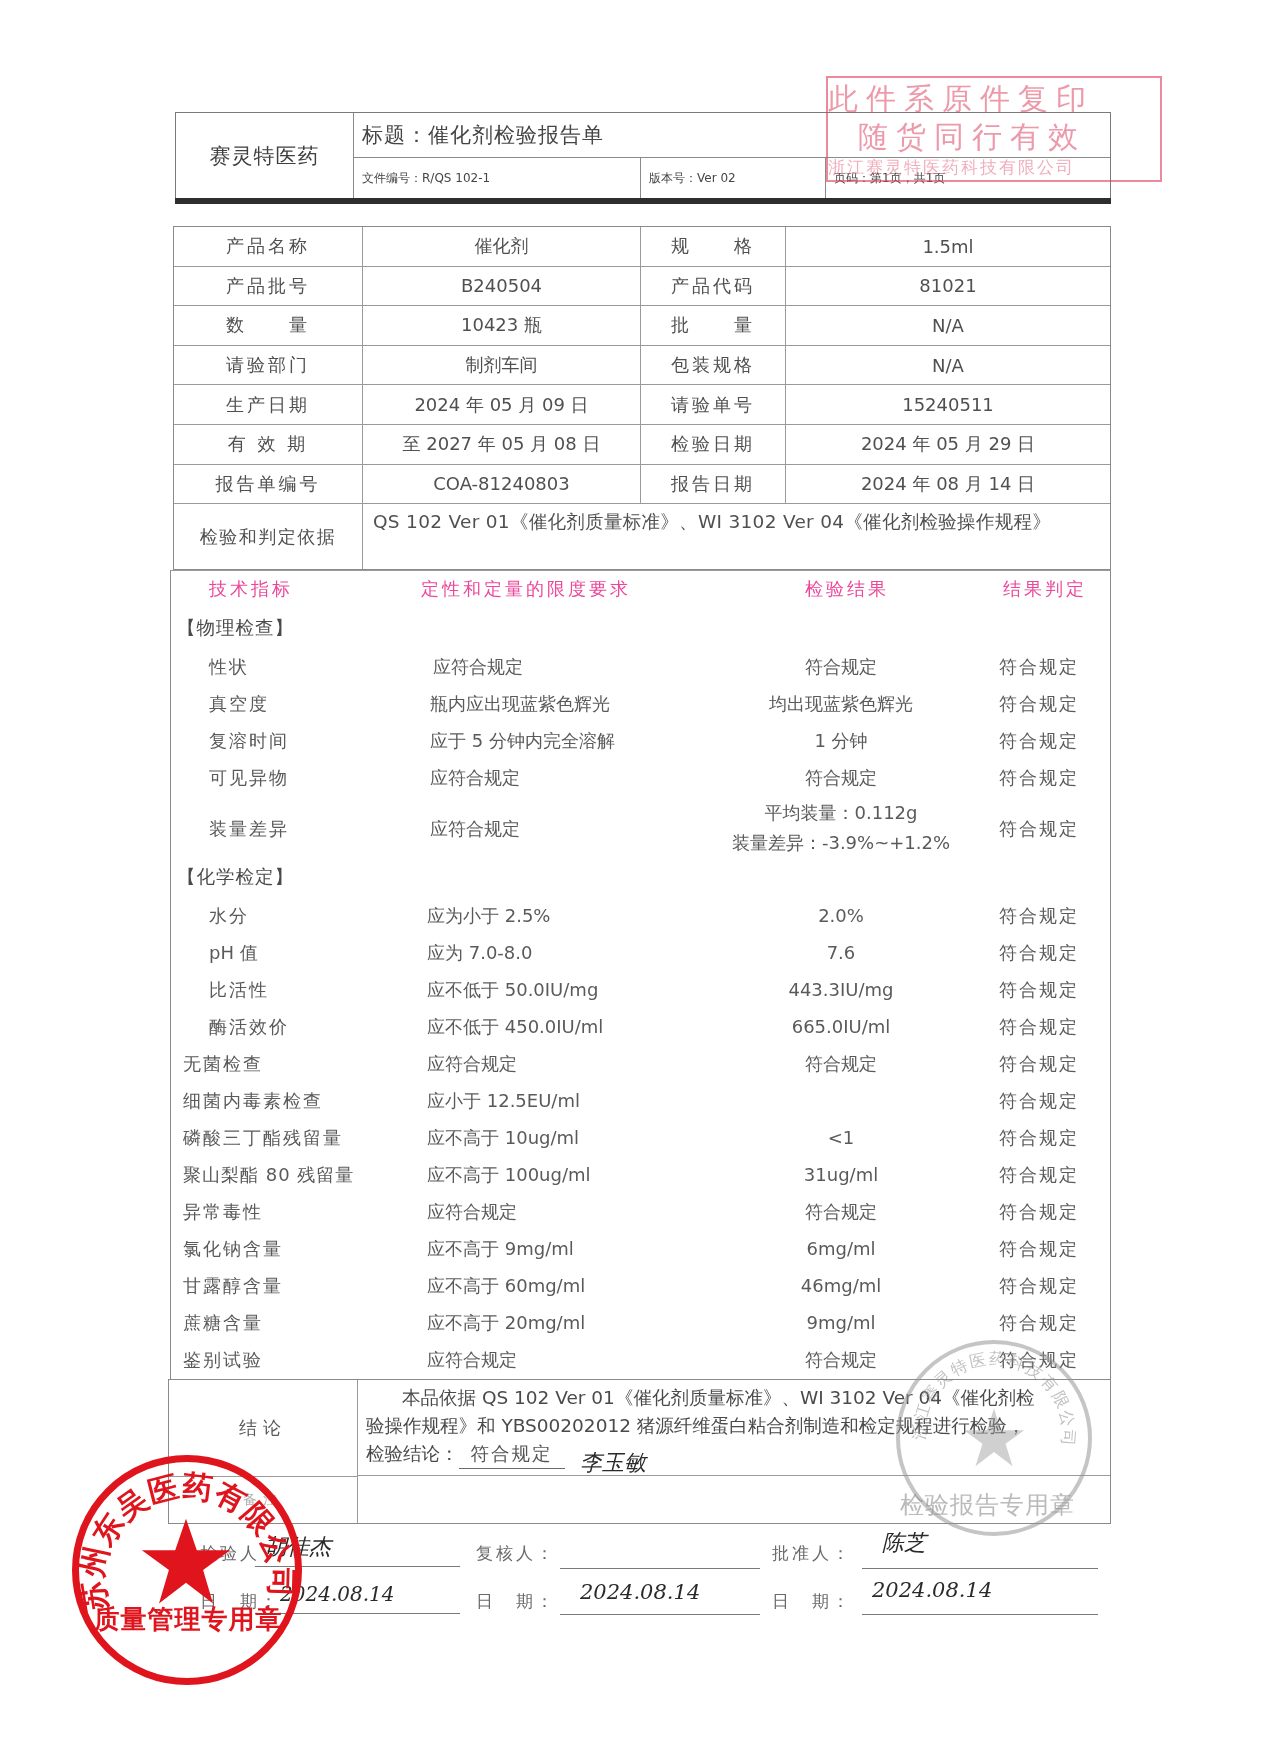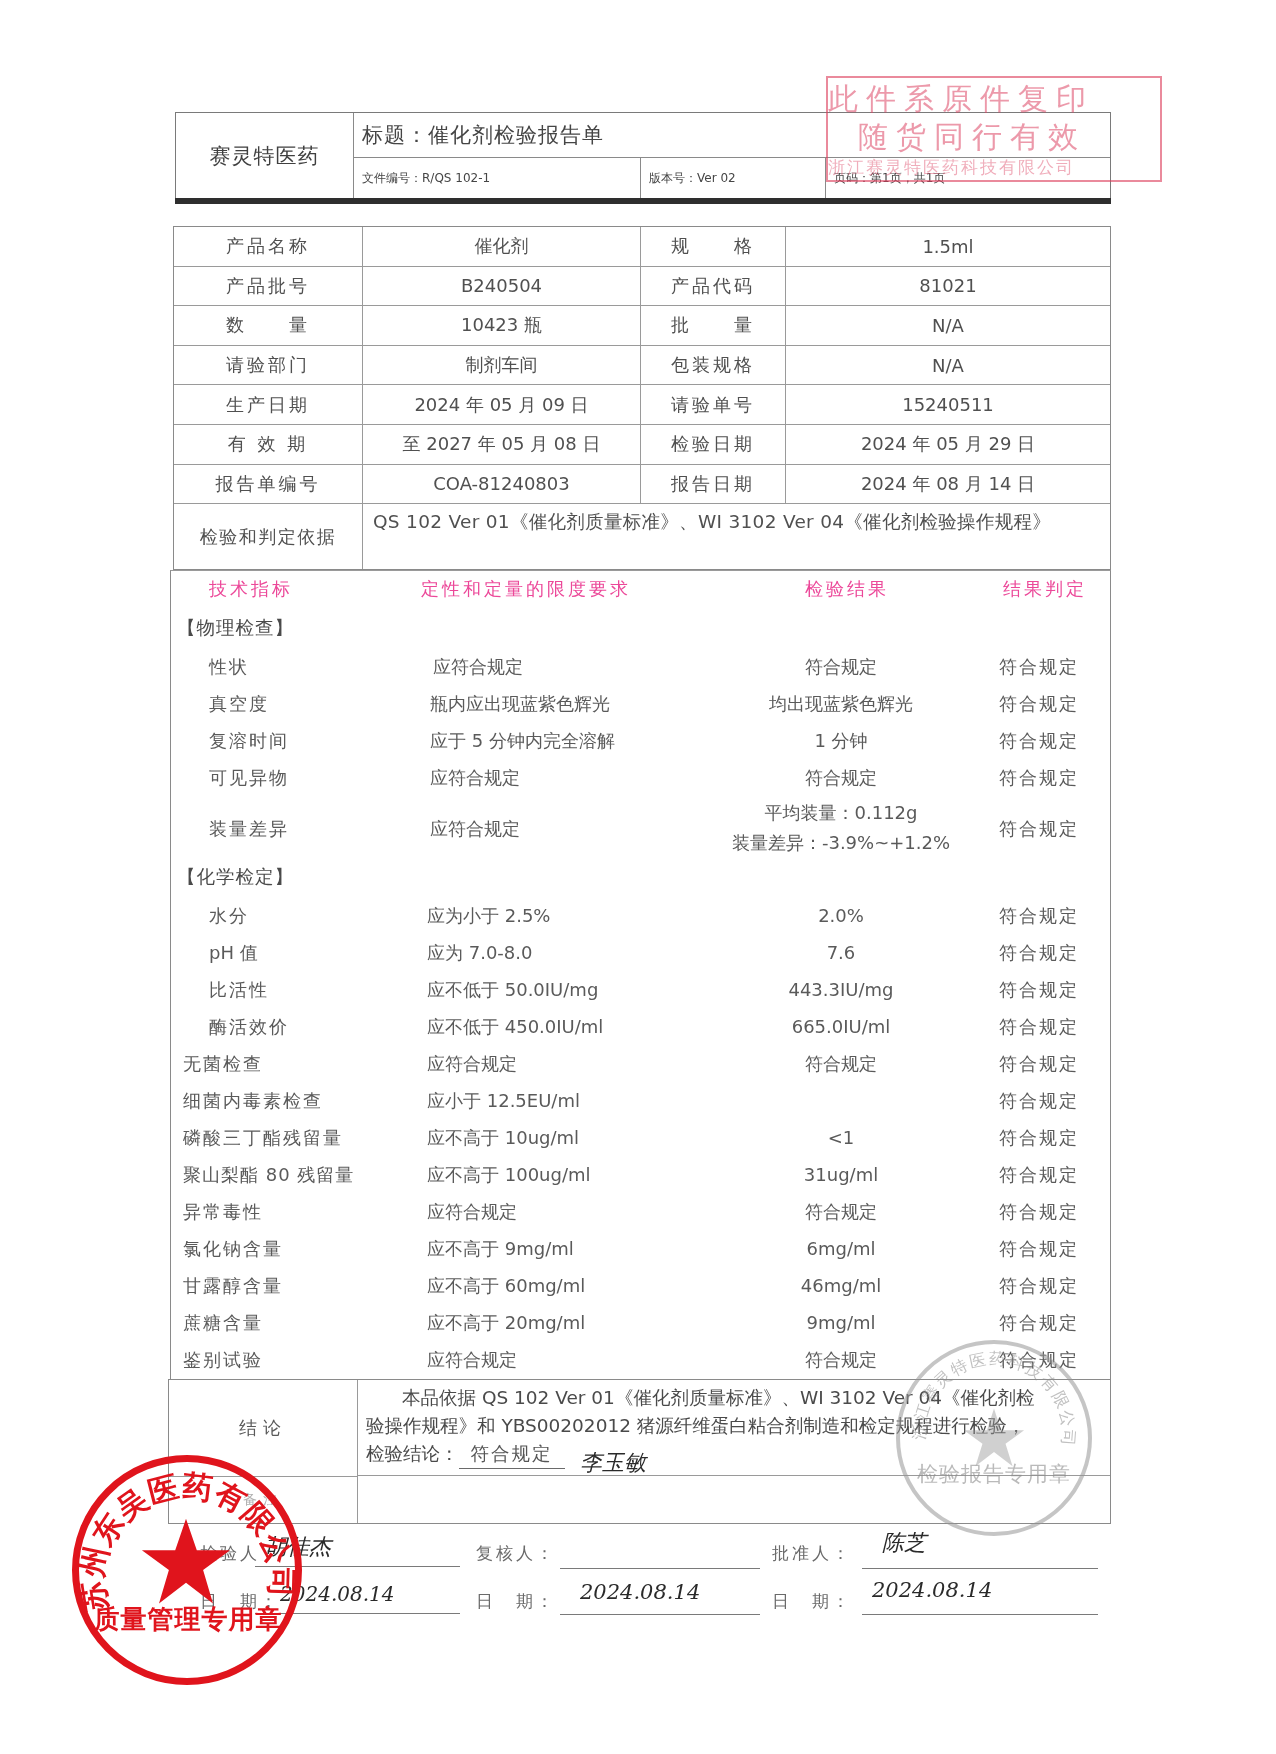--- a/index.html
+++ b/index.html
@@ -65,21 +65,21 @@
   #copy-stamp .l2 { font-size: 30px; letter-spacing: 8px; line-height: 38px; padding-left: 30px; }
   #copy-stamp .l3 { font-size: 17px; letter-spacing: 2px; line-height: 22px; opacity: 0.8; }
 
   #red-stamp { left: 72px; top: 1455px; width: 230px; height: 230px; border: 7px solid #e0141c; border-radius: 50%; color: #e0141c; }
   #red-stamp .arc { position: absolute; left: 0; top: 0; width: 100%; height: 100%; }
   #red-stamp .star { position: absolute; left: 62px; top: 55px; width: 90px; height: 90px; }
   #red-stamp .bottom { position: absolute; left: 14px; top: 140px; width: 190px; text-align: center; font-size: 26px; font-weight: bold; letter-spacing: 1px; }
 
   #gray-stamp { left: 896px; top: 1340px; width: 196px; height: 196px; border: 4px solid rgba(150,150,150,0.55); border-radius: 50%; color: rgba(140,140,140,0.6); }
   #gray-stamp .star { position: absolute; left: 62px; top: 62px; width: 64px; height: 64px; }
-  #gray-stamp .bottom { position: absolute; left: 0; width: 100%; top: 116px; text-align: center; font-size: 21px; letter-spacing: 1px; }
+  #gray-stamp .bottom { position: absolute; left: 0; width: 100%; top: 145px; font-size: 24px; letter-spacing: 1px; }
   #gray-stamp .arc { position: absolute; left: 0; top: 0; width: 100%; height: 100%; }
 </style>
 </head>
 <body>
 
 <div id="hdr" class="abs">
   <div class="company">赛灵特医药</div>
   <div class="title">标题：催化剂检验报告单</div>
   <div class="meta doc-no">文件编号：R/QS 102-1</div>
   <div class="meta version">版本号：Ver 02</div>

